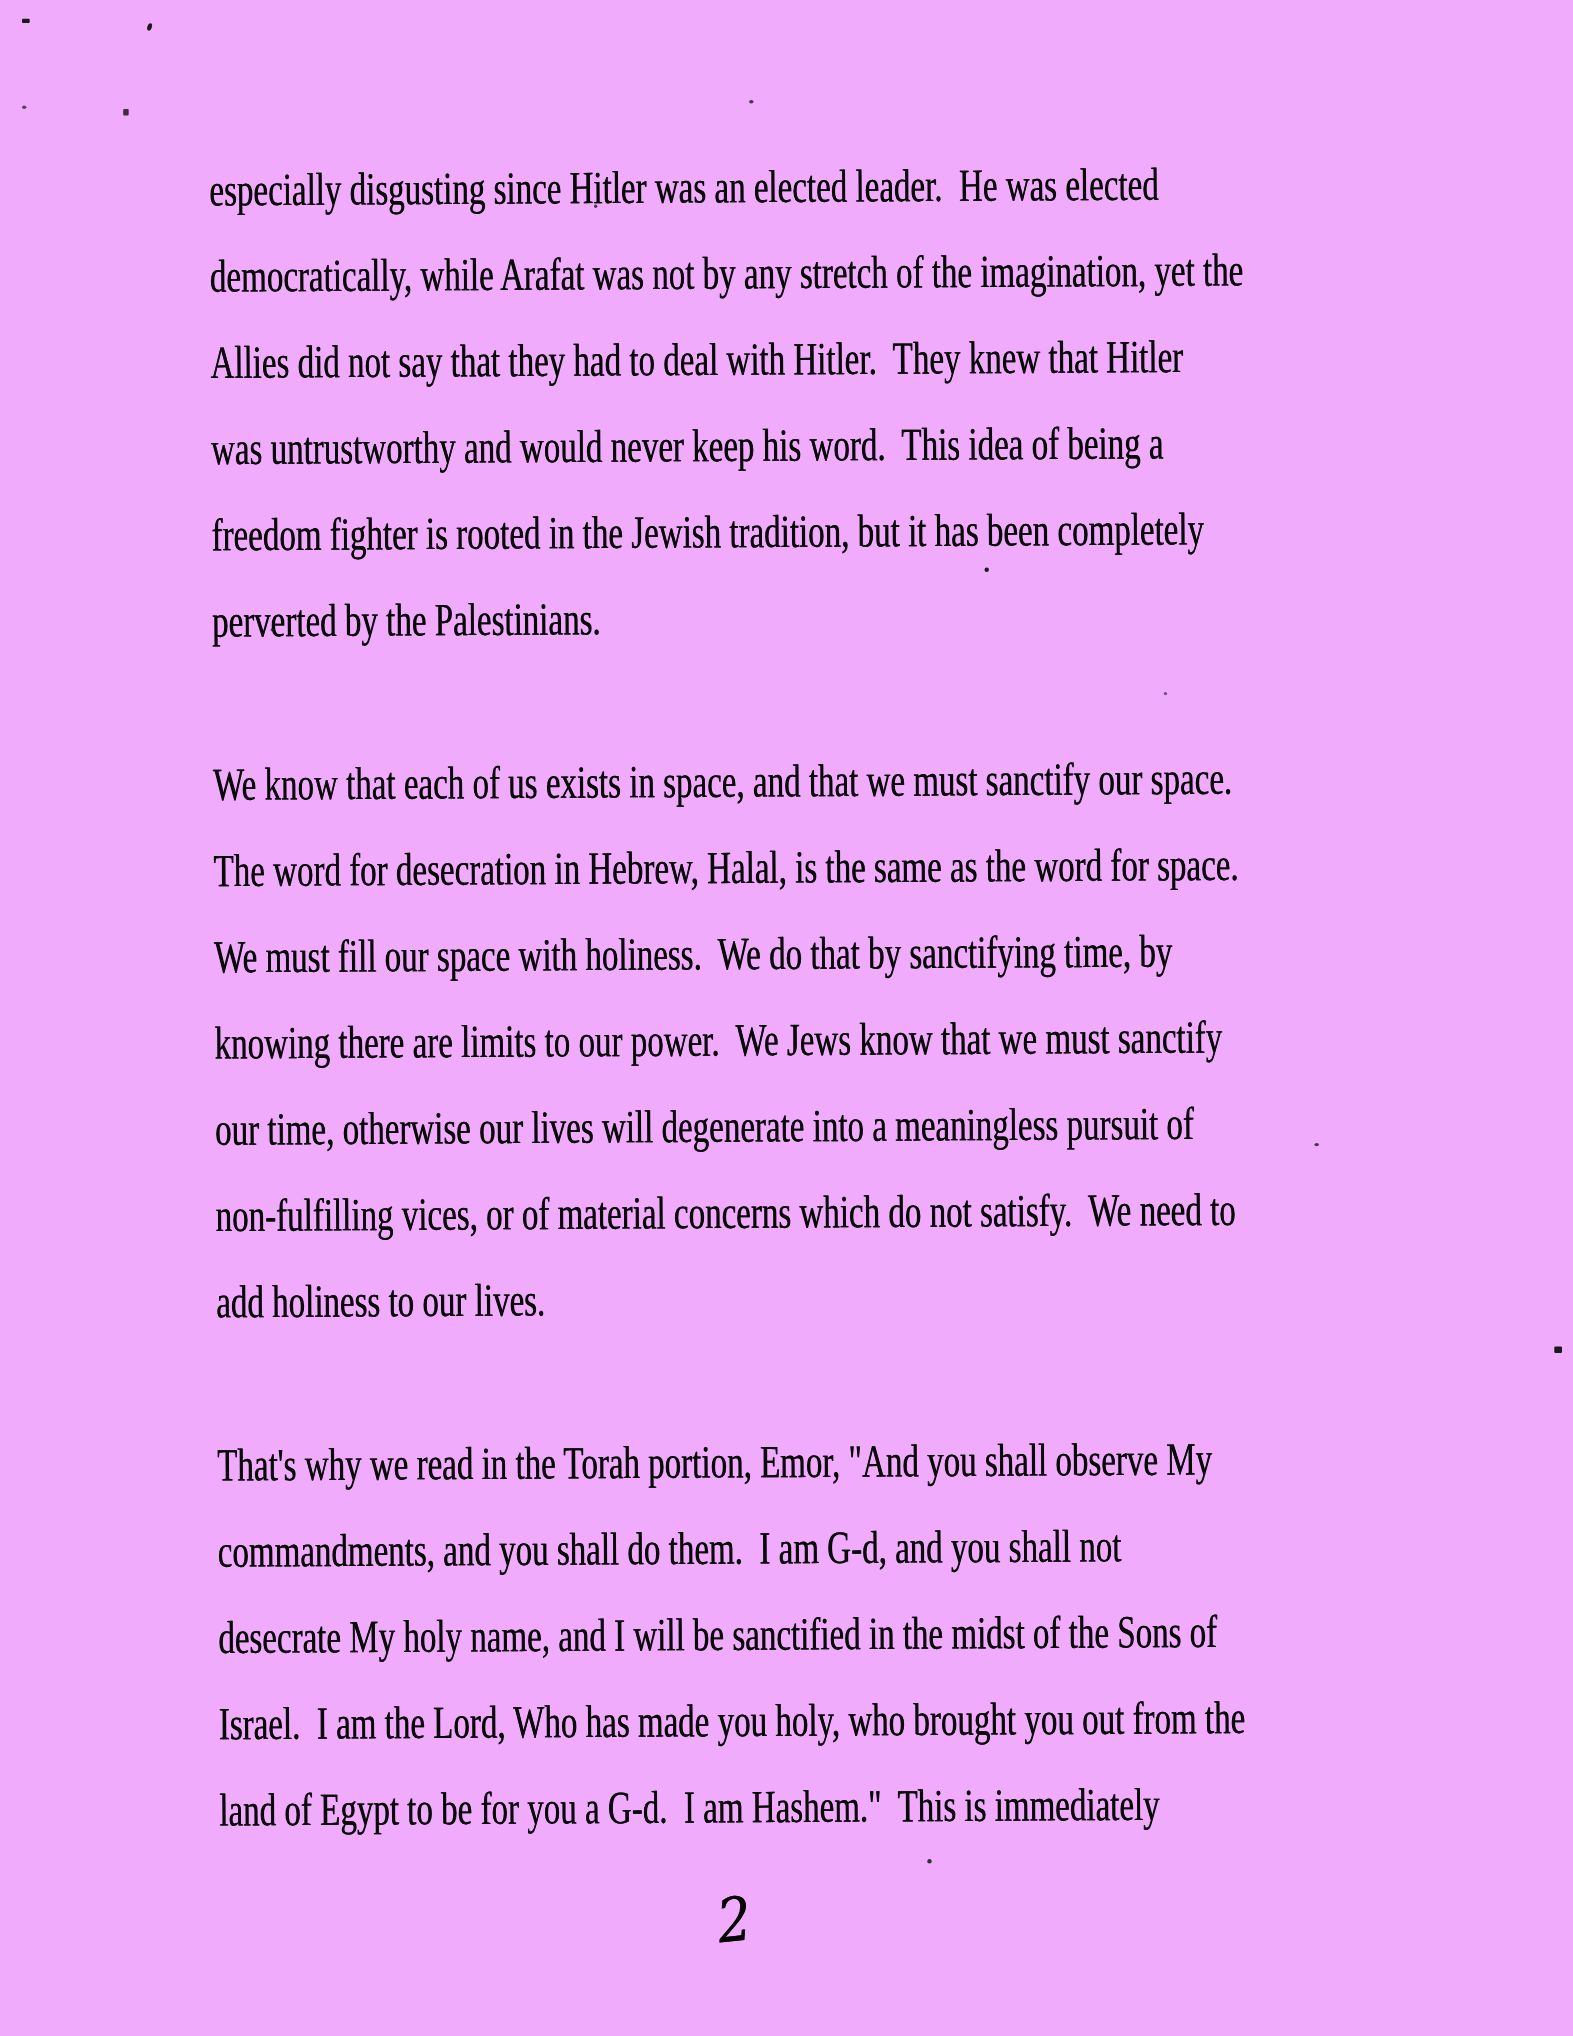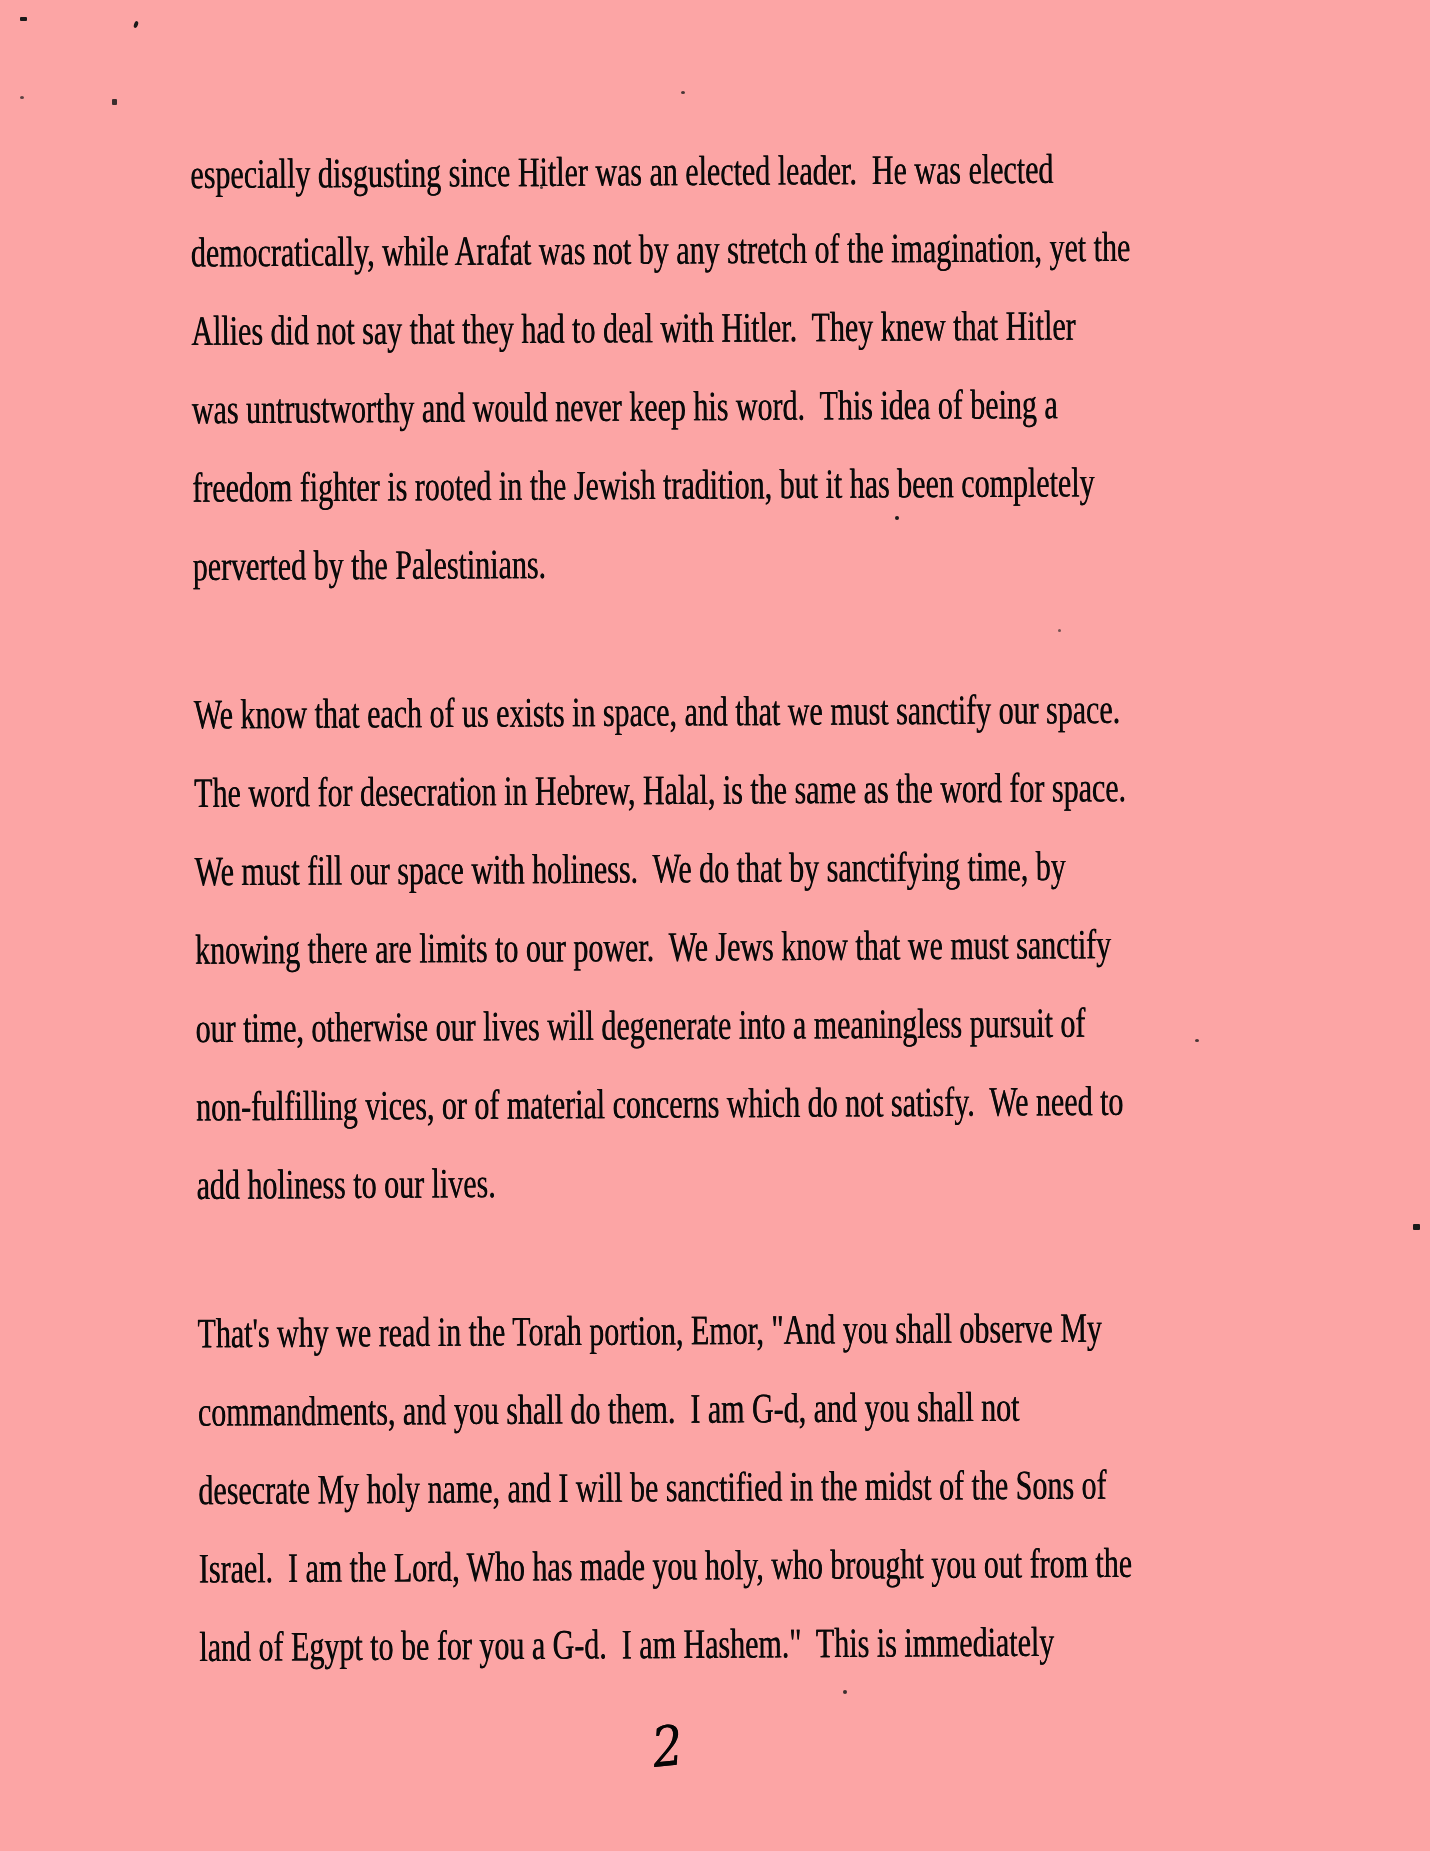--- a/index.html
+++ b/index.html
@@ -4,21 +4,21 @@
 <style>
   html, body {
     margin: 0;
     padding: 0;
     background: #e8e8e8;
   }
   .page {
     position: relative;
     width: 1430px;
     height: 1851px;
-    background: #fca5a5;
+    background: #f0abfc;
     overflow: hidden;
     margin: 0 auto;
     font-family: "Liberation Serif", "DejaVu Serif", serif;
     color: #0a0a0a;
   }
   
   .text-block {
     position: absolute;
     left: 190px;
     top: 135px;

